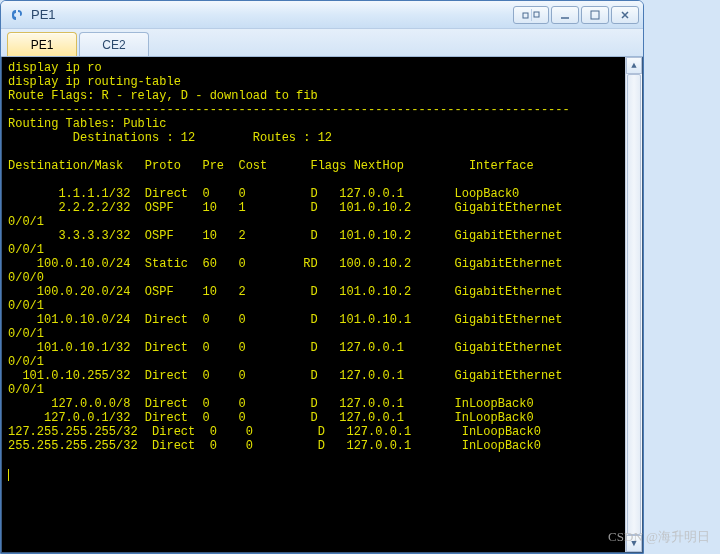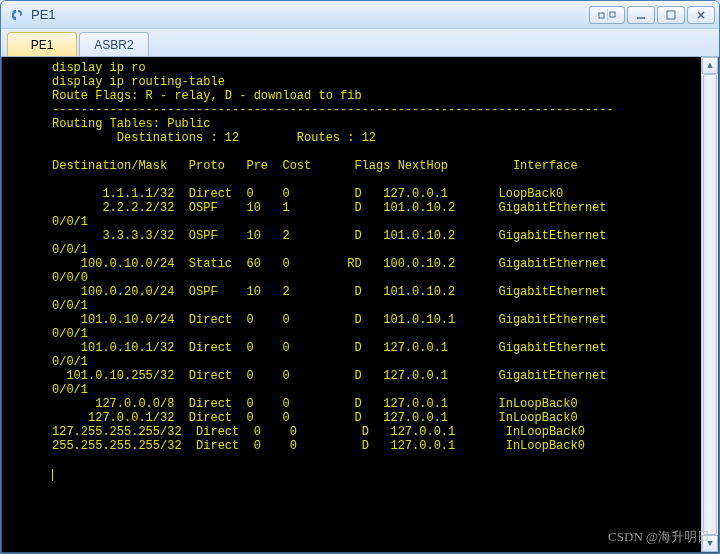--- a/index.html
+++ b/index.html
@@ -6,21 +6,21 @@
     body {
       width: 720px;
       height: 554px;
       font-family: Tahoma, Arial, sans-serif;
       font-size: 12px;
       background: #d4e5f7;
       overflow: hidden;
       position: relative;
     }
     .window {
-      width: 720px;
+      width: 644px;
       height: 554px;
       border: 1px solid #4a7ab5;
       border-radius: 6px 6px 0 0;
       overflow: hidden;
       display: flex;
       flex-direction: column;
       background: linear-gradient(to bottom, #e8f1fb, #cfe2f6);
     }
     .titlebar {
       height: 28px;
@@ -105,21 +105,20 @@
     .terminal {
       flex: 1;
       background: #000;
       font-family: "Courier New", monospace;
       font-size: 12px;
       line-height: 14px;
       position: relative;
       border: 1px solid #3a5a80;
       border-top: none;
       overflow: hidden;
-      padding-left: 44px;
     }
     .terminal pre {
       white-space: pre;
       font-family: inherit;
       padding: 4px 6px;
     }
     .green { color: #00e000; }
     .yellow { color: #e0e000; }
     .cursor {
       display: inline-block;
@@ -203,21 +202,21 @@
       <div class="win-btn">
         <svg width="10" height="10" viewBox="0 0 10 10">
             <path d="M2 2 L8 8 M8 2 L2 8" stroke="#4a6a90" stroke-width="1.5"></path>
           </svg>
       </div>
     </div>
   </div>
 
   <div class="tabbar" id="tabbar">
       <div class="tab active">PE1</div>
-      <div class="tab">ASBR2</div>
+      <div class="tab">CE2</div>
     </div>
 
   <div class="terminal">
     <pre id="term-content"><span class="green"><pe1></pe1></span><span class="yellow">display ip ro</span>
 <span class="green"><pe1></pe1></span><span class="yellow">display ip routing-table</span>
 <span class="yellow">Route Flags: R - relay, D - download to fib</span>
 <span class="yellow">------------------------------------------------------------------------------</span>
 <span class="yellow">Routing Tables: Public</span>
 <span class="yellow">         Destinations : 12        Routes : 12</span>
 

